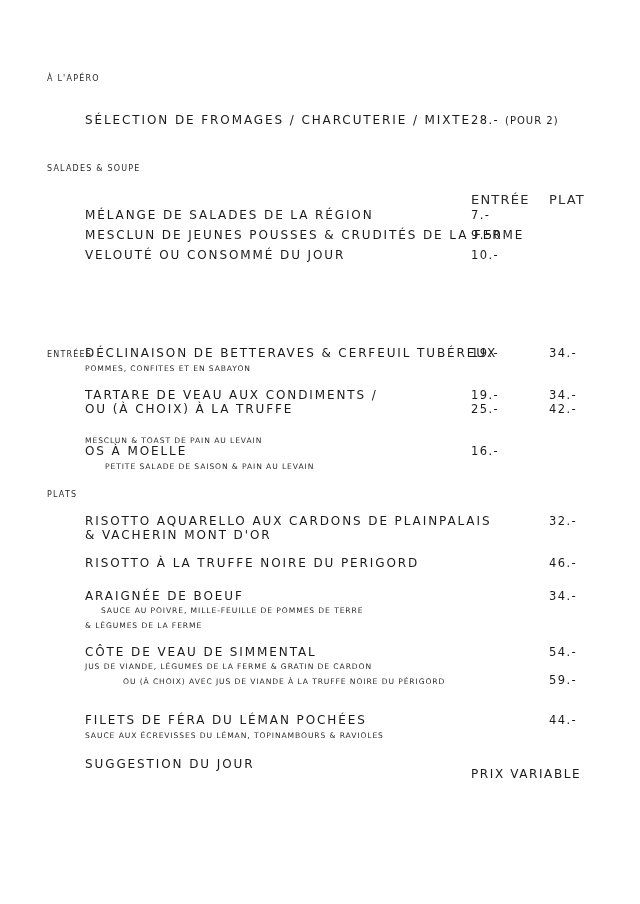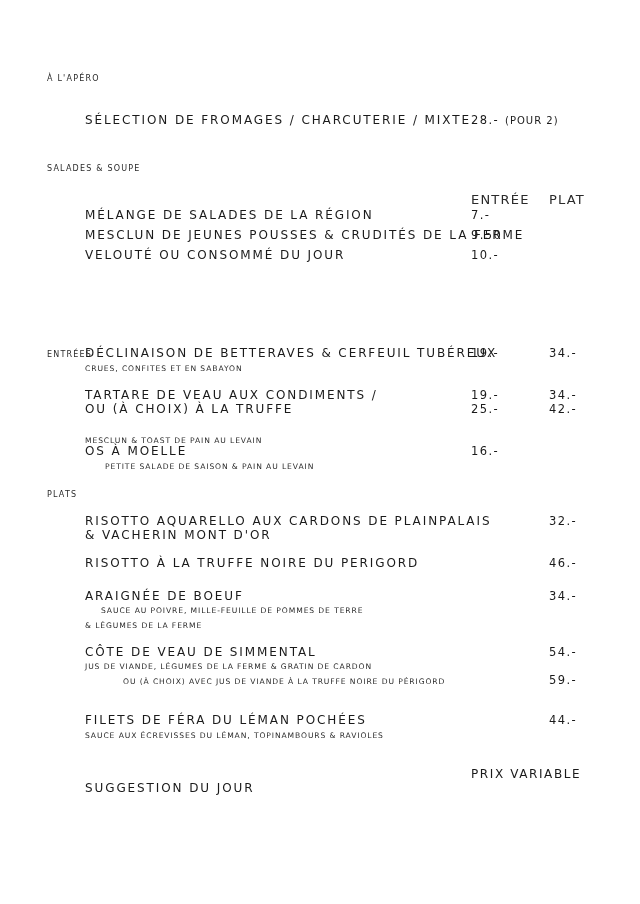--- a/index.html
+++ b/index.html
@@ -39,21 +39,21 @@
 <div class="abs item" style="left:85px;top:208px;">MÉLANGE DE SALADES DE LA RÉGION</div>
 <div class="abs price" style="left:471px;top:208px;">7.-</div>
 <div class="abs item" style="left:85px;top:228px;">MESCLUN DE JEUNES POUSSES &amp; CRUDITÉS DE LA FERME</div>
 <div class="abs price" style="left:471px;top:228px;">9.50</div>
 <div class="abs item" style="left:85px;top:248px;">VELOUTÉ OU CONSOMMÉ DU JOUR</div>
 <div class="abs price" style="left:471px;top:248px;">10.-</div>
 
 <div class="abs sec" style="left:47px;top:322px;margin-top:28px;">ENTRÉES</div>
 
 <div class="abs item" style="left:85px;top:346px;">DÉCLINAISON DE BETTERAVES &amp; CERFEUIL TUBÉREUX</div>
-<div class="abs desc" style="left:85px;top:364px;">CRUES, CONFITES ET EN SABAYON</div>
+<div class="abs desc" style="left:85px;top:364px;">POMMES, CONFITES ET EN SABAYON</div>
 <div class="abs price" style="left:471px;top:346px;">19.-</div>
 <div class="abs price" style="left:549px;top:346px;">34.-</div>
 
 <div class="abs item" style="left:85px;top:388px;">TARTARE DE VEAU AUX CONDIMENTS /</div>
 <div class="abs item" style="left:85px;top:402px;">OU (À CHOIX) À LA TRUFFE</div>
 <div class="abs desc" style="left:85px;top:436px;">MESCLUN &amp; TOAST DE PAIN AU LEVAIN</div>
 <div class="abs price" style="left:471px;top:388px;">19.-</div>
 <div class="abs price" style="left:549px;top:388px;">34.-</div>
 <div class="abs price" style="left:471px;top:402px;">25.-</div>
 <div class="abs price" style="left:549px;top:402px;">42.-</div>
@@ -79,14 +79,14 @@
 <div class="abs item" style="left:85px;top:645px;">CÔTE DE VEAU DE SIMMENTAL</div>
 <div class="abs desc" style="left:85px;top:662px;">JUS DE VIANDE, LÉGUMES DE LA FERME &amp; GRATIN DE CARDON</div>
 <div class="abs desc" style="left:85px;top:677px;padding-left:38px;">OU (À CHOIX) AVEC JUS DE VIANDE À LA TRUFFE NOIRE DU PÉRIGORD</div>
 <div class="abs price" style="left:549px;top:645px;">54.-</div>
 <div class="abs price" style="left:549px;top:673px;">59.-</div>
 
 <div class="abs item" style="left:85px;top:713px;">FILETS DE FÉRA DU LÉMAN POCHÉES</div>
 <div class="abs desc" style="left:85px;top:731px;">SAUCE AUX ÉCREVISSES DU LÉMAN, TOPINAMBOURS &amp; RAVIOLES</div>
 <div class="abs price" style="left:549px;top:713px;">44.-</div>
 
-<div class="abs item" style="left:85px;top:781px;">SUGGESTION DU JOUR</div>
+<div class="abs item" style="left:85px;top:757px;">SUGGESTION DU JOUR</div>
 <div class="abs item" style="left:471px;top:767px;letter-spacing:1.6px;">PRIX VARIABLE</div>
 
 </body></html>

